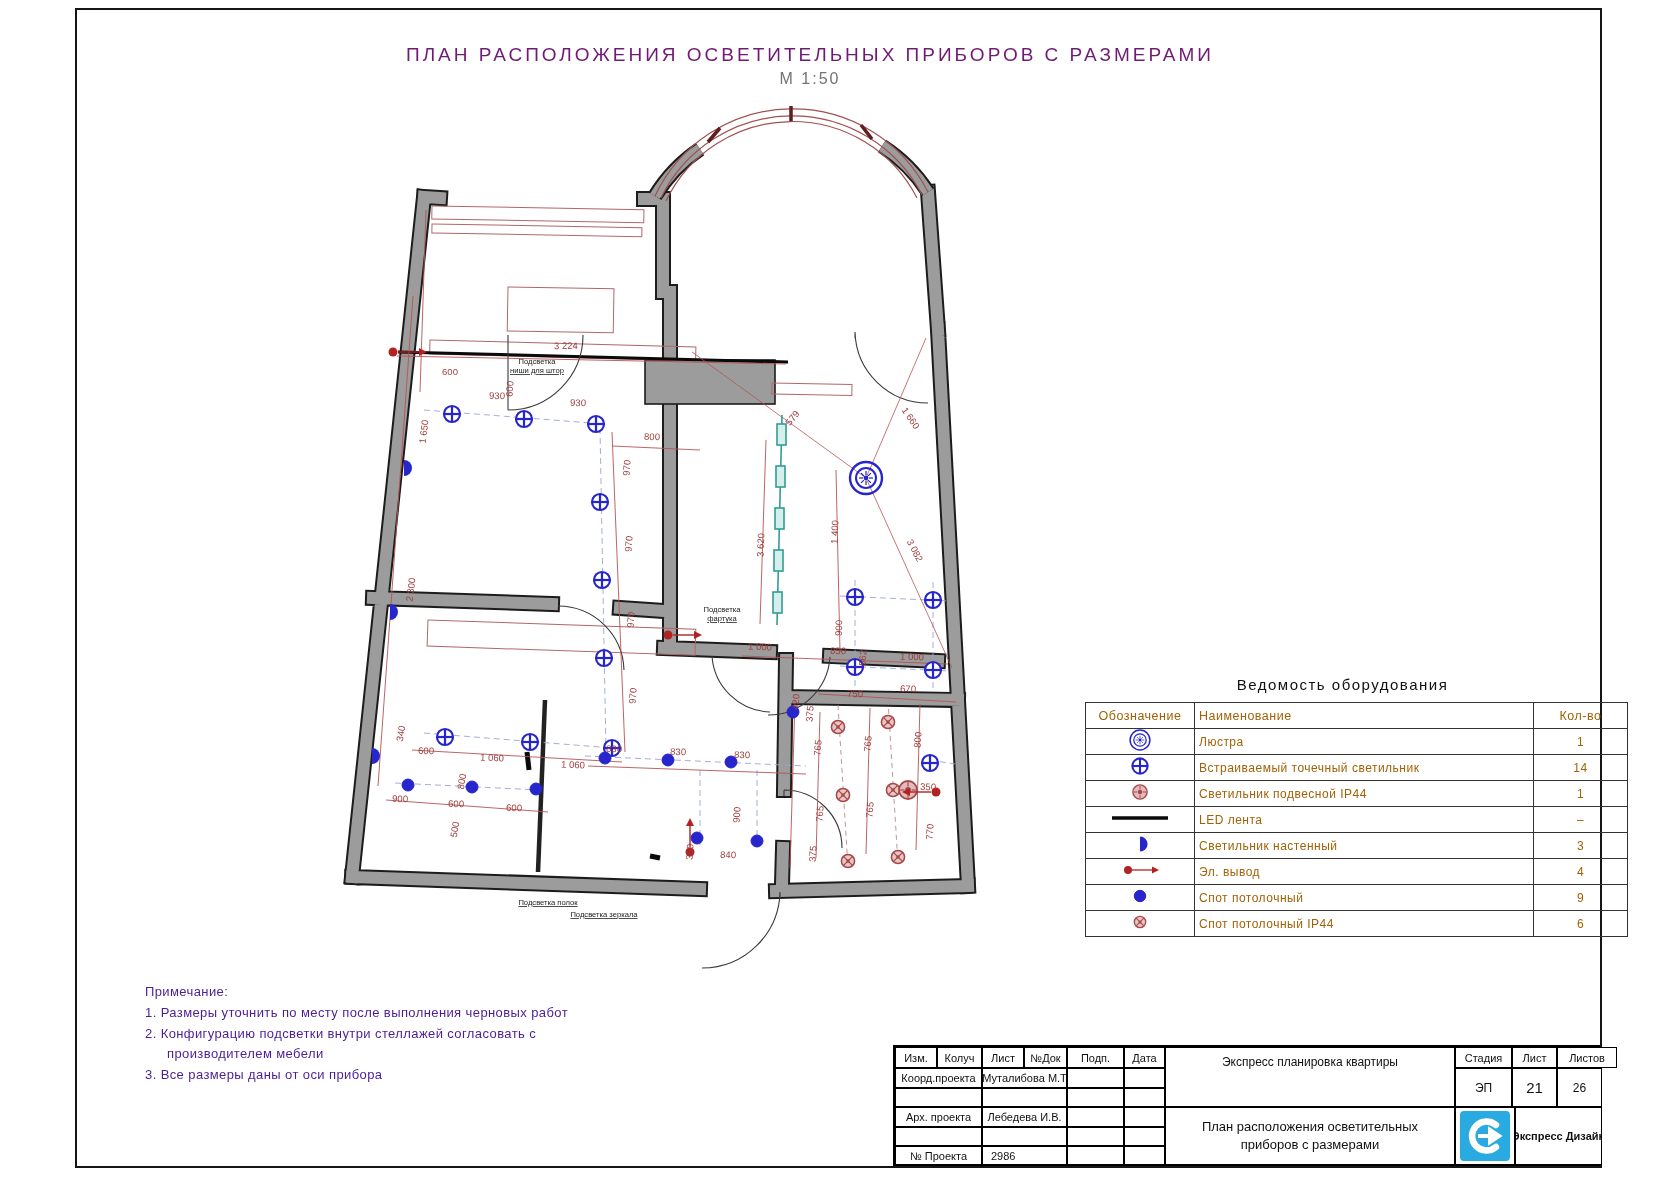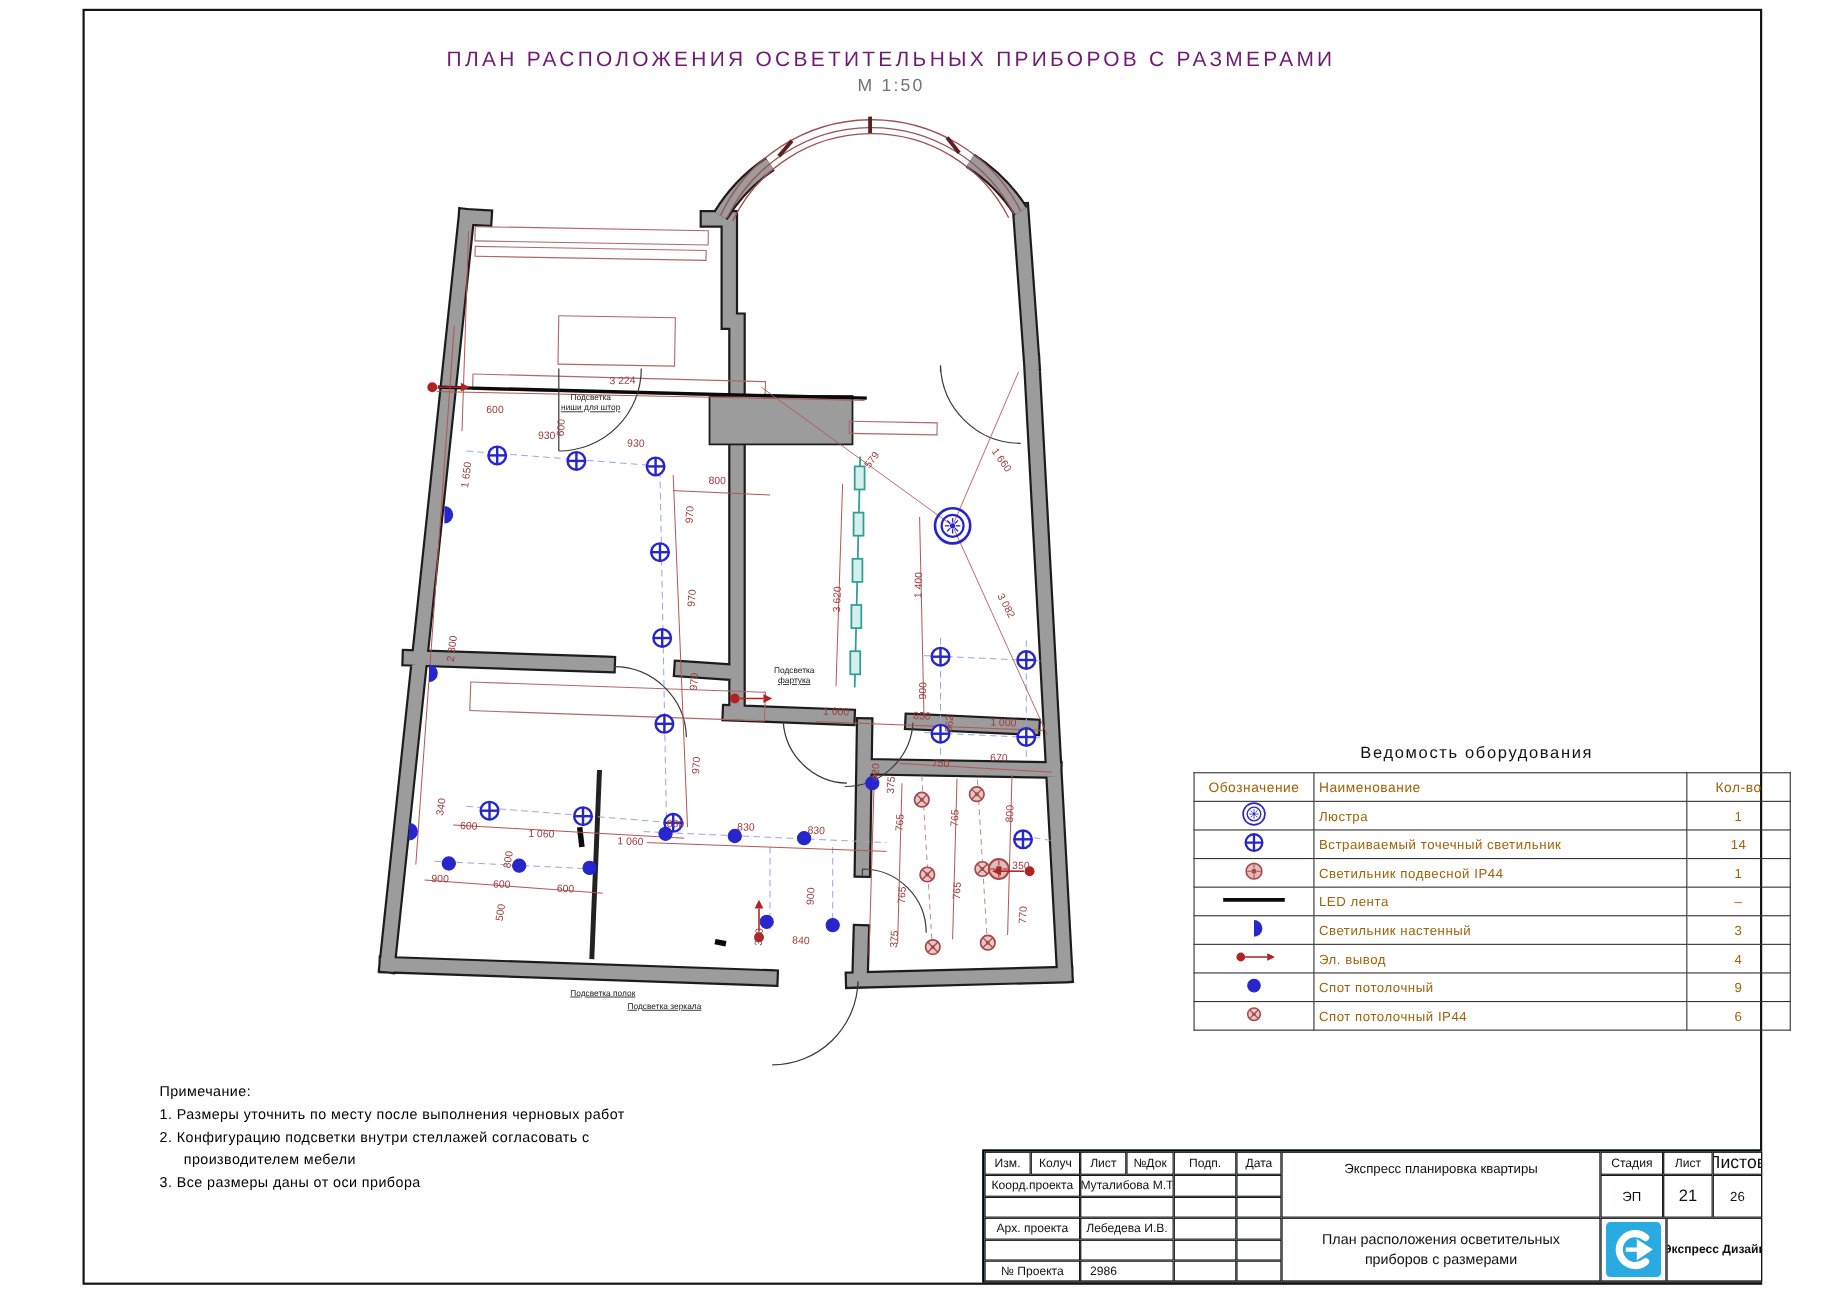--- a/index.html
+++ b/index.html
@@ -17,25 +17,25 @@
   table.eq{border-collapse:collapse;width:515px;table-layout:fixed;}
   table.eq td,table.eq th{border:1px solid #333;font-weight:normal;font-size:12px;
     letter-spacing:.5px;color:#a16207;height:25px;padding:0 4px;overflow:hidden;}
   table.eq th{font-size:12.5px;}
   td.sym,th.c0{width:100px;text-align:center;}
   td.name,th.c1{width:330px;text-align:left;padding-left:14px;}
   td.qty,th.c2{width:85px;text-align:center;}
 
   
   .notes{position:absolute;left:145px;top:982px;width:500px;font-size:13px;
-    letter-spacing:.4px;line-height:1.6;color:#000000;}
+    letter-spacing:.4px;line-height:1.6;color:#4c1d95;}
   .notes .ind{padding-left:22px;}
 
   
-  .tb{position:absolute;left:893px;top:1045px;width:707px;height:121px;border:2.5px solid #000;box-sizing:border-box;background:#0f766e;}
+  .tb{position:absolute;left:893px;top:1045px;width:707px;height:121px;border:2.5px solid #000;box-sizing:border-box;background:#c2410c;}
   .tb .cell{position:absolute;box-sizing:border-box;border:1.5px solid #000;font-size:11px;
     display:flex;align-items:center;justify-content:center;overflow:hidden;white-space:nowrap;background:#fff;}
   .logo-box{width:50px;height:50px;background:#29abe2;border-radius:4px;display:flex;align-items:center;justify-content:center;}
 </style>
 </head>
 <body>
 
 <div class="frame"></div>
 
 <div class="sheet-title">ПЛАН РАСПОЛОЖЕНИЯ ОСВЕТИТЕЛЬНЫХ ПРИБОРОВ С РАЗМЕРАМИ</div>
@@ -526,21 +526,21 @@
   <div class="cell" style="left:229px;top:80px;width:41px;height:19px"></div>
 
   <div class="cell" style="left:0;top:99px;width:87px;height:19px">№ Проекта</div>
   <div class="cell" style="left:87px;top:99px;width:85px;height:19px;justify-content:flex-start;padding-left:8px">2986</div>
   <div class="cell" style="left:172px;top:99px;width:57px;height:19px"></div>
   <div class="cell" style="left:229px;top:99px;width:41px;height:19px"></div>
 
   <div class="cell" style="left:270px;top:0;width:290px;height:60px;align-items:flex-start;padding-top:7px;font-size:12px">Экспресс планировка квартиры</div>
   <div class="cell" style="left:560px;top:0;width:57px;height:21px;font-size:11px">Стадия</div>
   <div class="cell" style="left:617px;top:0;width:45px;height:21px;font-size:11px">Лист</div>
-  <div class="cell" style="left:662px;top:0;width:45px;height:21px;font-size:16px">Листов</div>
+  <div class="cell" style="left:662px;top:0;width:60px;height:21px;font-size:11px">Листов</div>
   <div class="cell" style="left:560px;top:21px;width:57px;height:39px;font-size:12px">ЭП</div>
   <div class="cell" style="left:617px;top:21px;width:45px;height:39px;font-size:15px">21</div>
   <div class="cell" style="left:662px;top:21px;width:45px;height:39px;font-size:12px">26</div>
 
   <div class="cell" style="left:270px;top:60px;width:290px;height:58px;flex-direction:column;font-size:13px;line-height:1.35">
     <span>План расположения осветительных</span>
     <span>приборов с размерами</span>
   </div>
   <div class="cell" style="left:560px;top:60px;width:60px;height:58px">
     <div class="logo-box">

